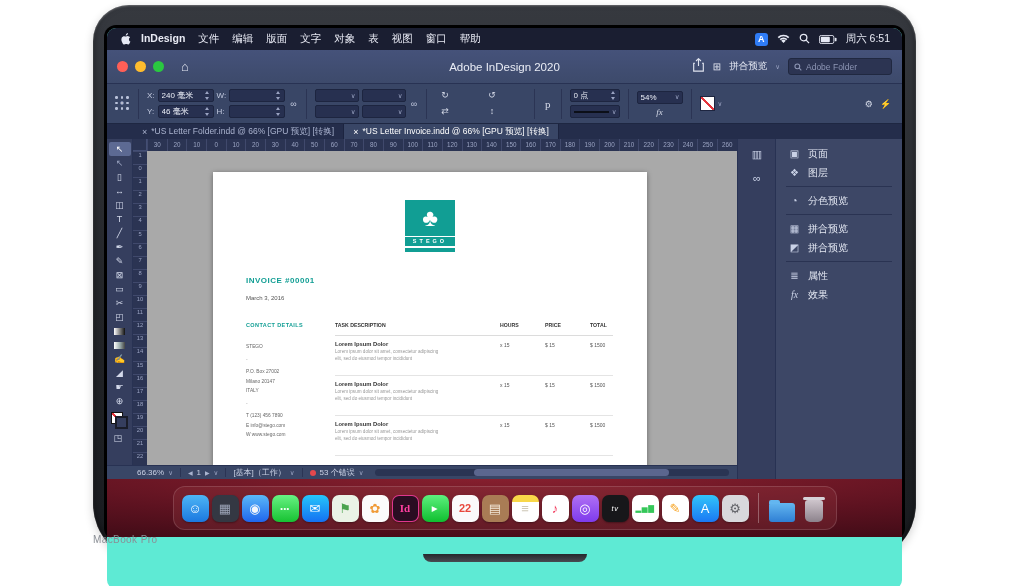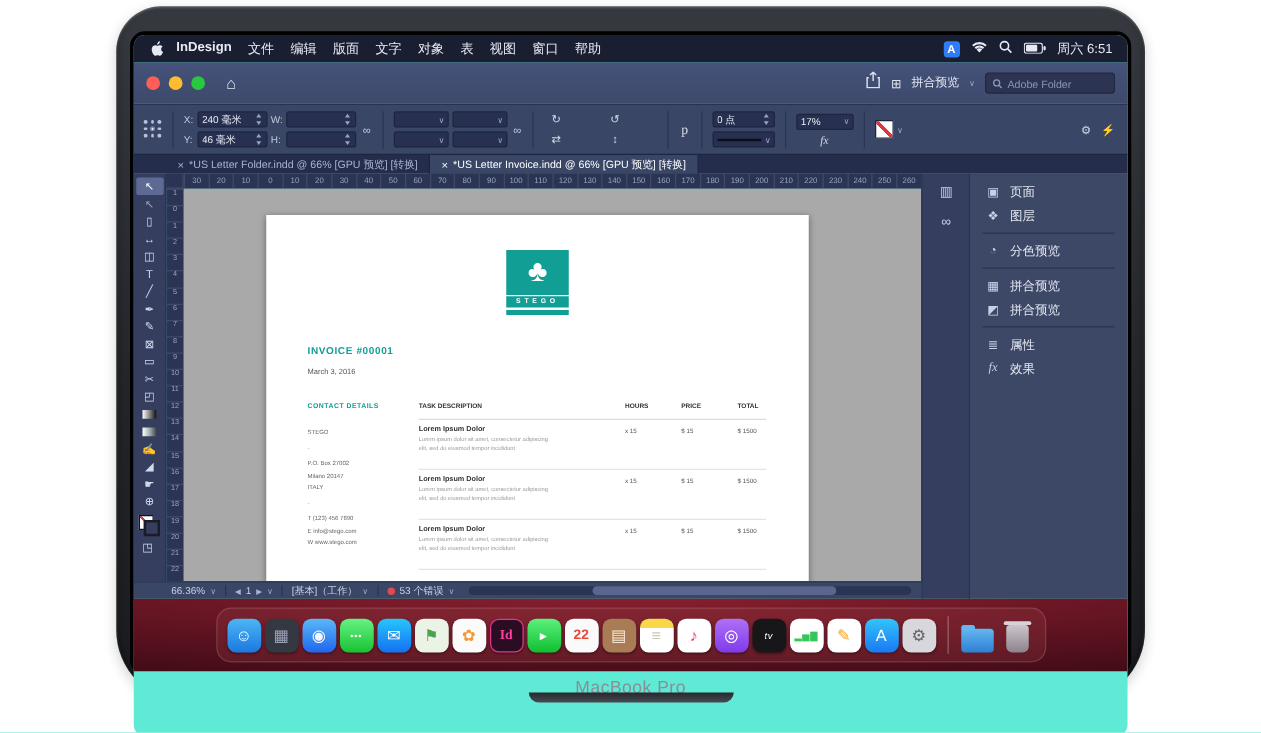--- a/index.html
+++ b/index.html
@@ -6,21 +6,21 @@
   body{width:1009px;height:586px;background:#fff;font-family:"Liberation Sans",sans-serif;overflow:hidden}
   .stage{position:relative;width:1009px;height:586px}
 
   
   .macbook{position:absolute;left:93px;top:5px;width:823px;height:557px;
     background:linear-gradient(180deg,#36393f,#232529 55%,#191b1f);
     border-radius:36px 36px 58px 58px;
     box-shadow:inset 0 1px 2px rgba(255,255,255,.28), inset 0 -3px 7px rgba(0,0,0,.55), 0 3px 10px rgba(0,0,0,.18)}
   .screen{position:absolute;left:11px;top:20px;width:801px;height:515px;background:#000;border-radius:12px;padding:3px;box-sizing:border-box}
   .display{position:relative;width:795px;height:561px;border-radius:9px;overflow:hidden;background:#5eead4}
-  .devlabel{position:absolute;bottom:5px;left:0;right:0;text-align:center;font-size:14px;color:#8a8e95;letter-spacing:.4px}
+  .devlabel{position:absolute;bottom:17px;left:0;right:0;text-align:left;font-size:10px;color:#8a8e95;letter-spacing:.4px}
   .groove{position:absolute;bottom:0;left:50%;transform:translateX(-50%);width:164px;height:8px;background:linear-gradient(180deg,#26282d,#474b52);border-radius:0 0 9px 9px}
 
   
   .menubar{position:absolute;left:0;top:0;width:795px;height:22px;background:#1a1e31;display:flex;align-items:center;padding:0 12px;box-sizing:border-box;color:#e8eaf4}
   .apple{display:flex;margin-right:10px}
   .mitems{display:flex;gap:13px;font-size:10.5px}
   .mitem:first-child{font-weight:bold}
   .mright{margin-left:auto;display:flex;align-items:center;gap:9px}
   .abadge{width:13px;height:13px;border-radius:3px;background:#2f7cf6;color:#fff;font-size:9px;display:flex;align-items:center;justify-content:center;font-weight:bold}
   .mtime{font-size:10.5px}
@@ -192,20 +192,21 @@
                 </svg></span>
             <span class="mtime">周六 6:51</span>
           </div>
         </div>
 
         <div class="titlebar">
           <span class="tl" style="background: rgb(255, 95, 87);"></span>
           <span class="tl" style="background: rgb(254, 188, 46);"></span>
           <span class="tl" style="background: rgb(42, 200, 64);"></span>
           <span class="home">⌂</span>
+          <div class="wtitle">Adobe InDesign 2020</div>
           <div class="tright">
             <span><svg width="13" height="14" viewBox="0 0 14 16">
                   <path d="M7 1v8M4.2 3.4 7 .8l2.8 2.6" fill="none" stroke="#dfe3ee" stroke-width="1.3"></path>
                   <path d="M3 6H1.5v9h11V6H11" fill="none" stroke="#dfe3ee" stroke-width="1.3"></path>
                 </svg></span>
             <span class="wsgrid">⊞</span>
             <span class="wslabel">拼合预览</span>
             <span class="chev">∨</span>
             <span class="searchbox">
               <svg width="8" height="8" viewBox="0 0 12 12">
@@ -289,21 +290,21 @@
                 <span class="stepper"></span>
               </span>
             <span class="combo w50">
                 <span class="strokeline"></span>
                 <span class="chev">∨</span>
               </span>
           </div>
           <span class="vsep"></span>
           <div class="cgridcol">
             <span class="combo w46">
-                <span class="fval">17%</span>
+                <span class="fval">54%</span>
                 <span class="chev">∨</span>
               </span>
             <span class="cbtn fxbtn">fx</span>
           </div>
           <span class="vsep"></span>
           <div class="swgroup">
             <span class="noneswatch"></span>
             <span class="chev">∨</span>
           </div>
           <div class="cspacer"></div>

